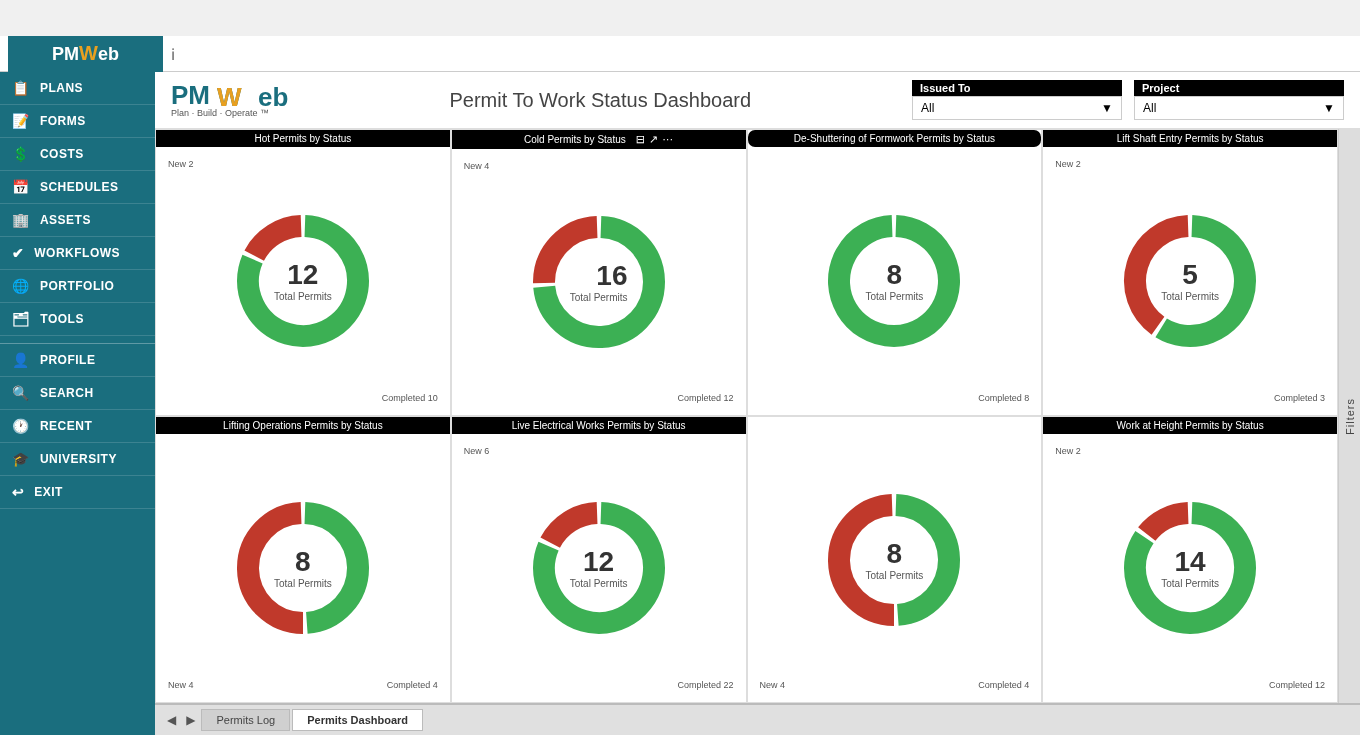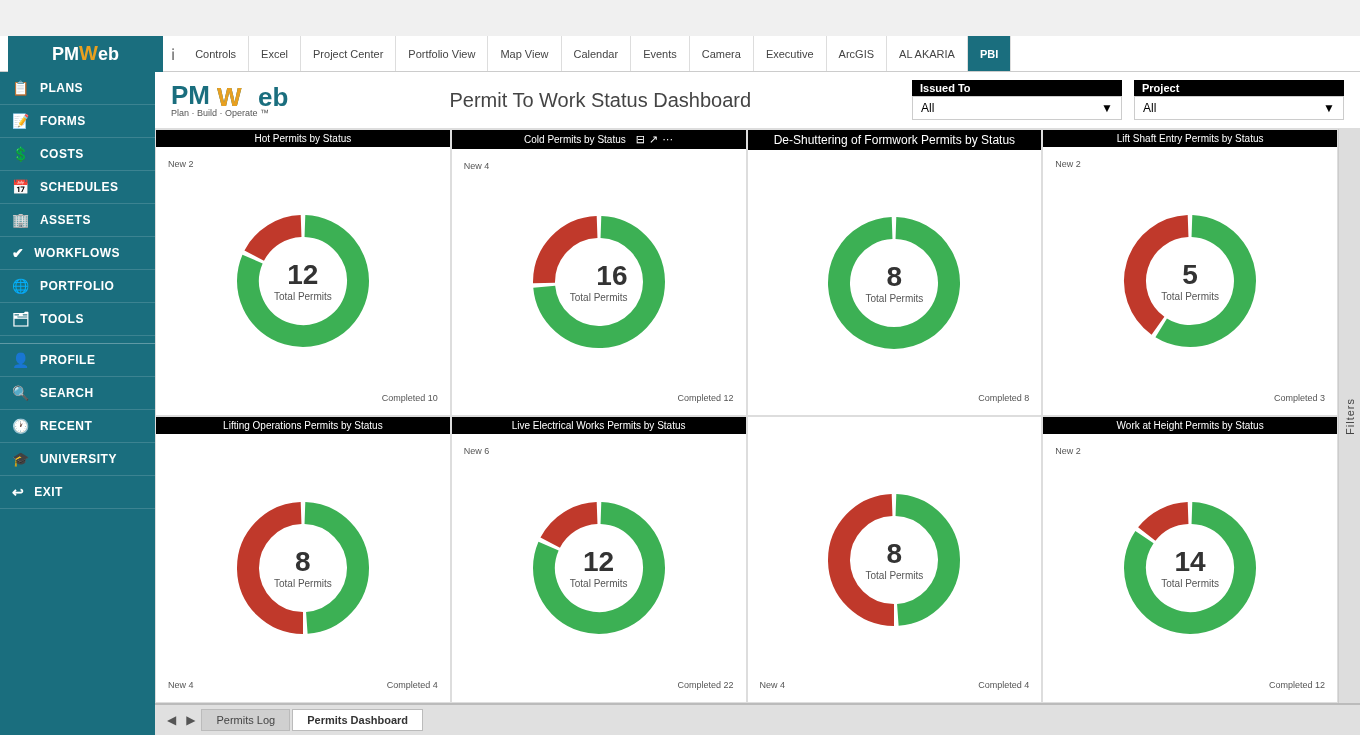--- a/index.html
+++ b/index.html
@@ -48,34 +48,20 @@
   </style>
 </head>
 <body>
 
 <div class="top-bar">
   <div class="top-nav" style="width:100%; display:flex; align-items:center; height:36px; background:#fff; border-bottom:1px solid #ccc;">
     <div class="logo-area" style="background:#1a6e7e; width:155px; height:36px; display:flex; align-items:center; justify-content:center; flex-shrink:0;">
       <span style="color:white; font-weight:bold; font-size:18px;">PM<span style="color:#e8a020;">W</span>eb</span>
     </div>
     <span style="margin:0 8px; color:#666; cursor:pointer;">ℹ</span>
-    <div class="nav-tabs" style="display:flex; height:100%; flex:1; overflow:hidden;">
-      <div class="nav-tab" style="padding:0 12px; display:flex; align-items:center; font-size:11px; color:#444; cursor:pointer; border-right:1px solid #ddd; height:100%;">Controls</div>
-      <div class="nav-tab" style="padding:0 12px; display:flex; align-items:center; font-size:11px; color:#444; cursor:pointer; border-right:1px solid #ddd; height:100%;">Excel</div>
-      <div class="nav-tab" style="padding:0 12px; display:flex; align-items:center; font-size:11px; color:#444; cursor:pointer; border-right:1px solid #ddd; height:100%;">Project Center</div>
-      <div class="nav-tab" style="padding:0 12px; display:flex; align-items:center; font-size:11px; color:#444; cursor:pointer; border-right:1px solid #ddd; height:100%;">Portfolio View</div>
-      <div class="nav-tab" style="padding:0 12px; display:flex; align-items:center; font-size:11px; color:#444; cursor:pointer; border-right:1px solid #ddd; height:100%;">Map View</div>
-      <div class="nav-tab" style="padding:0 12px; display:flex; align-items:center; font-size:11px; color:#444; cursor:pointer; border-right:1px solid #ddd; height:100%;">Calendar</div>
-      <div class="nav-tab" style="padding:0 12px; display:flex; align-items:center; font-size:11px; color:#444; cursor:pointer; border-right:1px solid #ddd; height:100%;">Events</div>
-      <div class="nav-tab" style="padding:0 12px; display:flex; align-items:center; font-size:11px; color:#444; cursor:pointer; border-right:1px solid #ddd; height:100%;">Camera</div>
-      <div class="nav-tab" style="padding:0 12px; display:flex; align-items:center; font-size:11px; color:#444; cursor:pointer; border-right:1px solid #ddd; height:100%;">Executive</div>
-      <div class="nav-tab" style="padding:0 12px; display:flex; align-items:center; font-size:11px; color:#444; cursor:pointer; border-right:1px solid #ddd; height:100%;">ArcGIS</div>
-      <div class="nav-tab" style="padding:0 12px; display:flex; align-items:center; font-size:11px; color:#444; cursor:pointer; border-right:1px solid #ddd; height:100%;">AL AKARIA</div>
-      <div class="nav-tab" style="padding:0 12px; display:flex; align-items:center; font-size:11px; background:#1a6e7e; color:white; cursor:pointer; border-right:1px solid #ddd; height:100%; font-weight:bold;">PBI</div>
-    </div>
   </div>
 </div>
 
 <div class="main-layout" style="display:flex; flex:1; overflow:hidden;">
 
   <div class="sidebar" style="width:155px; background:#1a6e7e; flex-shrink:0; display:flex; flex-direction:column; color:white; overflow:hidden;">
     <div class="sidebar-item" style="display:flex;align-items:center;padding:8px 12px;cursor:pointer;font-size:12px;font-weight:bold;border-bottom:1px solid rgba(255,255,255,0.15);">
       <span style="margin-right:10px;font-size:14px;">📋</span>
       <span>PLANS</span>
     </div>
@@ -199,21 +185,21 @@
                   <path d="M 25.008376766398477 80.95988235405059 A 55 55 0 0 1 78.08052768136241 25.033504513949737" stroke="#c0392b" stroke-width="22" fill="none" stroke-linecap="butt"></path>
                 </svg><div style="position: absolute; top: 50%; left: 50%; transform: translate(-50%, -50%); text-align: right;">
                   <div style="font-size:28px; font-weight:bold; color:#333; line-height:1;">16</div>
     <div style="font-size:10px; color:#555; margin-top:2px;">Total Permits</div>
                 </div></div>
               <div style="position: absolute; font-size: 9px; color: rgb(85, 85, 85); top: 12px; left: 12px;">New 4</div>
               <div style="position: absolute; font-size: 9px; color: rgb(85, 85, 85); bottom: 12px; right: 12px;">Completed 12</div>
             </div>
           </div>
           <div style="background: white; display: flex; flex-direction: column; border: 1px solid rgb(221, 221, 221); overflow: hidden;">
-            <div style="background: black; color: white; text-align: center; padding: 3px 6px; font-size: 12px; display: flex; align-items: center; justify-content: center; gap: 4px; flex-shrink: 0;">De-Shuttering of Formwork Permits by Status</div>
+            <div style="background: black; color: white; text-align: center; padding: 3px 6px; font-size: 10px; display: flex; align-items: center; justify-content: center; gap: 4px; flex-shrink: 0; border-radius: 7px;">De-Shuttering of Formwork Permits by Status</div>
             <div style="flex: 1 1 0%; display: flex; align-items: center; justify-content: center; position: relative; padding: 8px;">
               <div style="position: relative; width: 160px; height: 160px;"><svg width="160" height="160" viewBox="0 0 160 160">
                   <path d="M 81.91947231863756 25.03350451394973 A 55 55 0 1 1 78.08052768136241 25.033504513949737" stroke="#3cb054" stroke-width="22" fill="none" stroke-linecap="butt"></path>
                 </svg><div style="position: absolute; top: 50%; left: 50%; transform: translate(-50%, -50%); text-align: center;">
                   <div style="font-size:28px; font-weight:bold; color:#333; line-height:1;">8</div>
     <div style="font-size:10px; color:#555; margin-top:2px;">Total Permits</div>
                 </div></div>
               <div style="position: absolute; font-size: 9px; color: rgb(85, 85, 85); bottom: 12px; right: 12px;">Completed 8</div>
             </div>
           </div>

